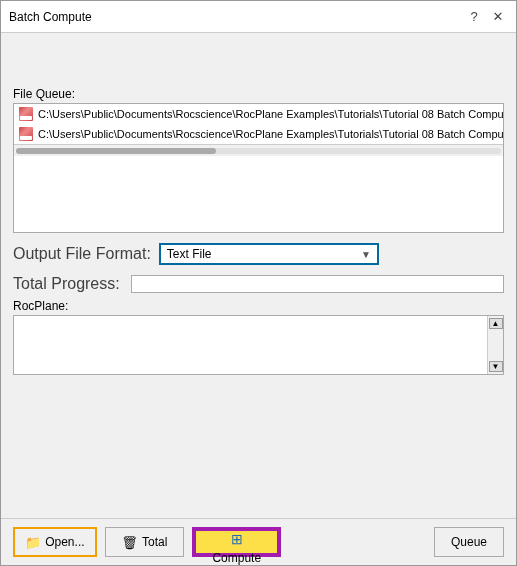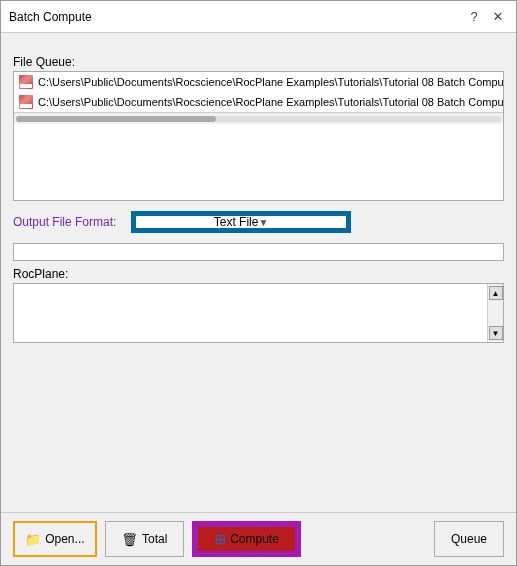--- a/index.html
+++ b/index.html
@@ -1,15 +1,15 @@
 <!DOCTYPE html>
 <html><head>
   <meta charset="utf-8">
   <style>
-    * { box-sizing: border-box; margin: 0; padding: 0; }
+    * { box-sizing: border-box; margin: 0; padding: 0; gap: 32px; }
     body {
       font-family: 'Segoe UI', Tahoma, Geneva, Verdana, sans-serif;
       font-size: 12px;
       background: #f0f0f0;
       display: flex;
       justify-content: center;
       align-items: center;
       min-height: 100vh;
     }
     .dialog {
@@ -126,33 +126,33 @@
       background: #aaa;
       border-radius: 3px;
     }
     .form-row {
       display: flex;
       align-items: center;
       gap: 8px;
       margin-top: 4px;
     }
     .form-label {
-      font-size: 12px;
-      color: #6d28d9;
+      font-size: 16px;
+      color: #404040;
       white-space: nowrap;
       min-width: 110px;
     }
     .dropdown {
       flex: 1;
       height: 22px;
       background: #fff;
-      border: 5px solid #0369a1;
-      display: flex;
-      align-items: center;
-      justify-content: center;
+      border: 2px solid #0369a1;
+      display: flex;
+      align-items: center;
+      justify-content: space-between;
       padding: 0 6px;
       cursor: pointer;
       font-size: 12px;
       max-width: 220px;
     }
     .dropdown-arrow {
       font-size: 10px;
       color: #555;
     }
     .progress-bar-container {
@@ -199,38 +199,39 @@
       align-items: center;
       justify-content: space-between;
       border-top: 1px solid #ccc;
       background: #f0f0f0;
     }
     .footer-left {
       display: flex;
       gap: 8px;
     }
     .btn {
-      height: 36px;
+      height: 30px;
       padding: 0 16px;
       background: #f0f0f0;
       border: 1px solid #aaa;
       cursor: pointer;
       font-size: 12px;
       display: flex;
       align-items: center;
       gap: 4px;
     }
     .btn-open {
       background: #f0f0f0;
       border: 2px solid #f0a000;
       padding: 0 10px;
     }
     .btn-compute {
-      border: 6px solid #a21caf;
-      background: #b91c1c;
+      border: 4px solid #a21caf;
+      background: #fde047;
+      flex-direction: column;
     }
     
     .folder-icon {
       display: inline-block;
       position: relative;
     }
     .folder-icon::before {
       content: '📁';
       font-size: 13px;
     }
@@ -308,20 +309,21 @@
 
     <div class="form-row">
       <span class="form-label">Output File Format:</span>
       <div class="dropdown">
         <span>Text File</span>
         <span class="dropdown-arrow">▼</span>
       </div>
     </div>
 
     <div class="form-row">
+      <span class="form-label">Total Progress:</span>
       <div class="progress-bar-container"></div>
     </div>
 
     <div>
       <div class="section-label">RocPlane:</div>
       <div class="warnings-box">
         <div class="warnings-scrollbar">
           <button class="scroll-btn">▲</button>
           <button class="scroll-btn">▼</button>
         </div>

